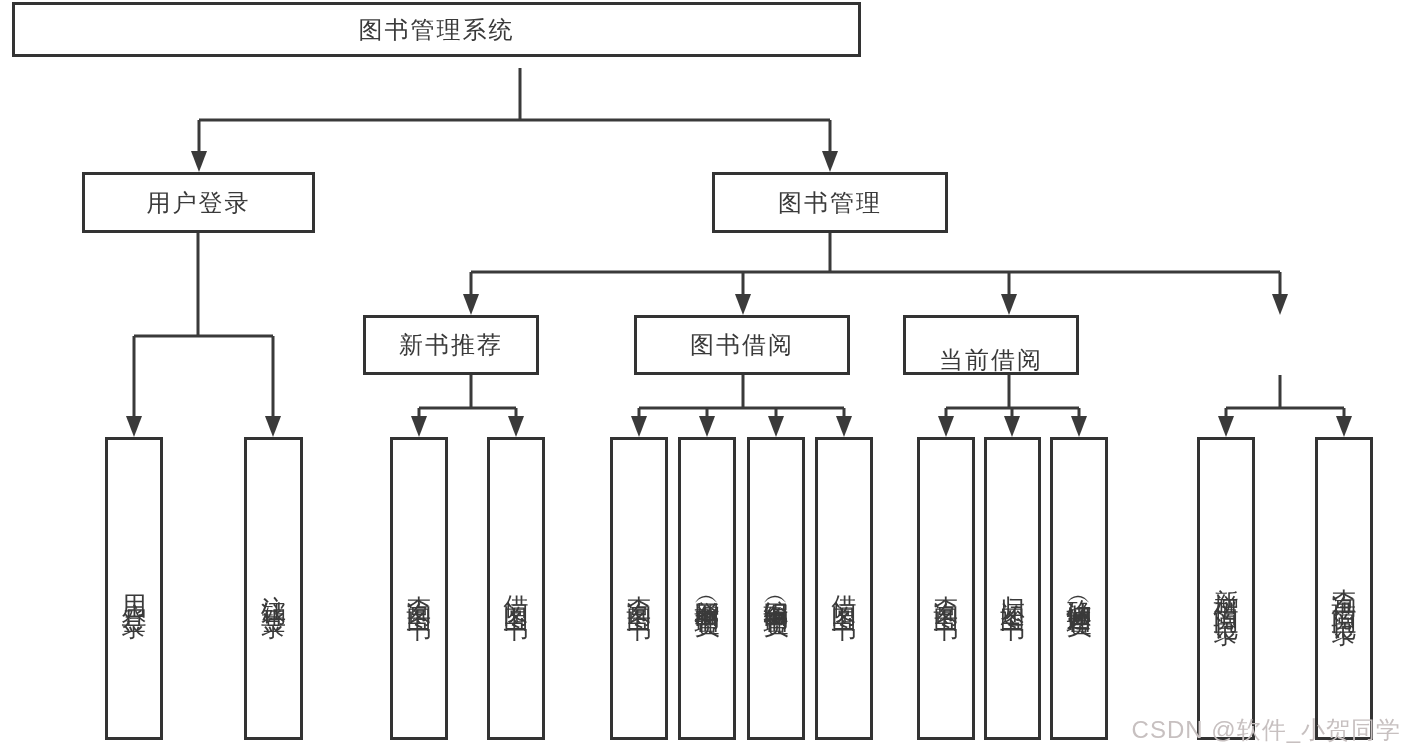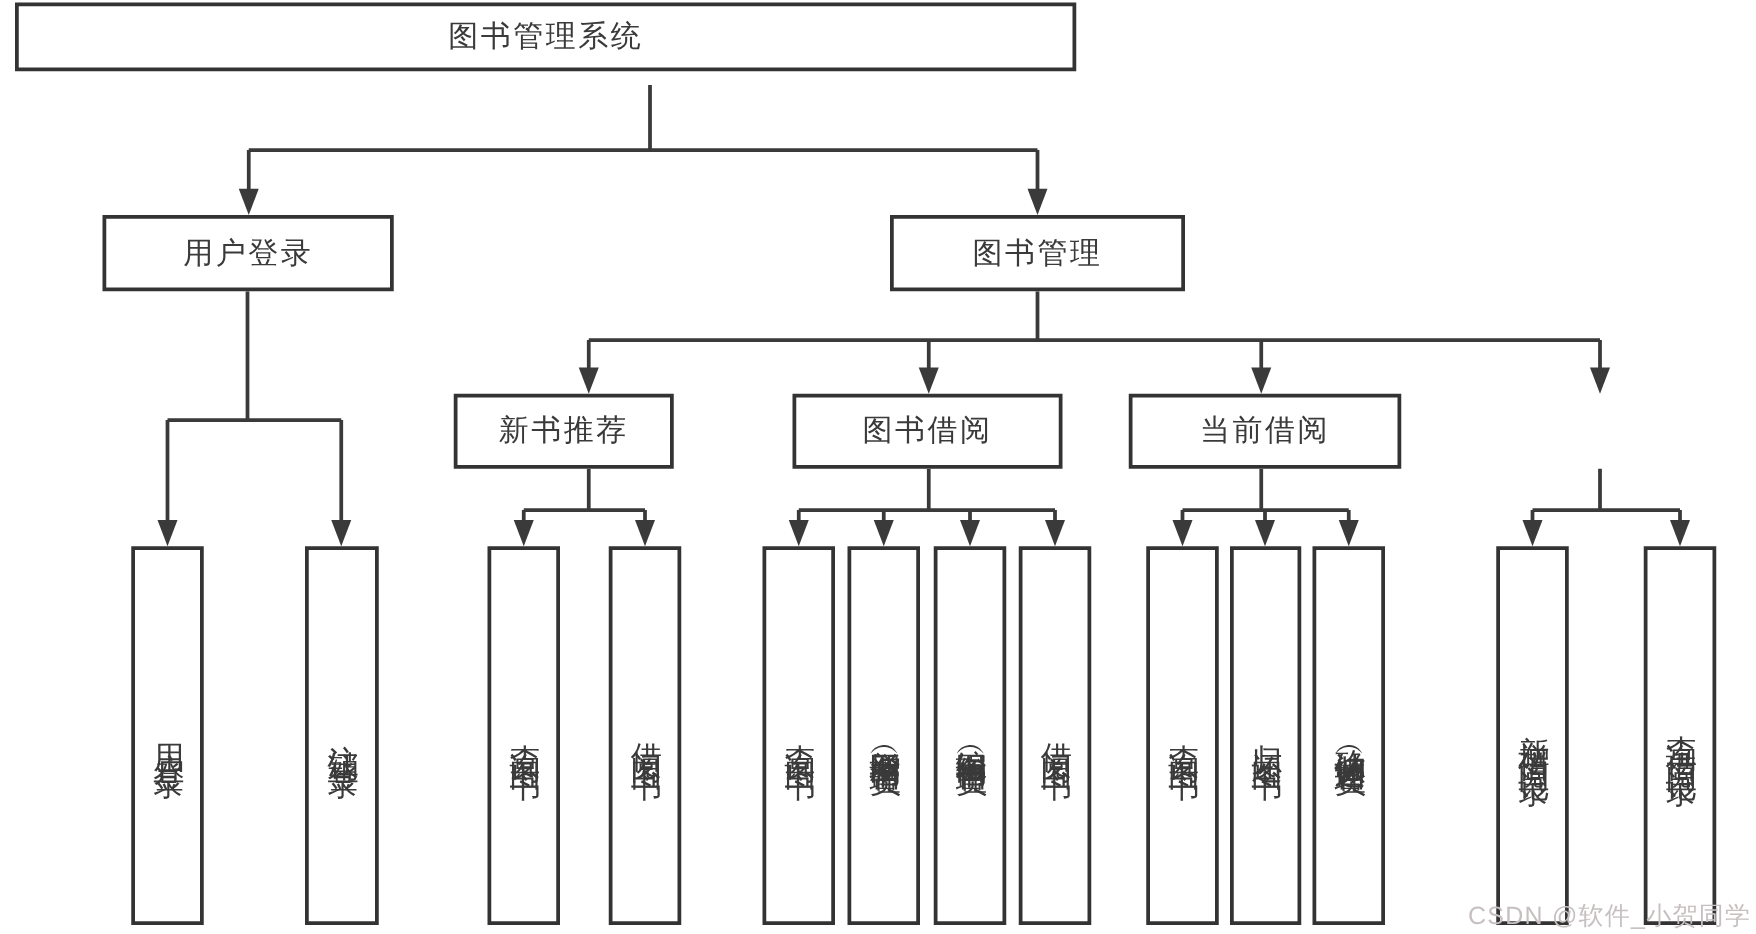--- a/index.html
+++ b/index.html
@@ -31,21 +31,21 @@
     text-orientation: mixed;
     font-size: 25px;
     line-height: 1;
     letter-spacing: 7px;
   }
   .v.long .label { letter-spacing: 2px; }
   .watermark {
     position: absolute;
     right: 4px;
     bottom: 1px;
-    font-size: 20px;
+    font-size: 24px;
     letter-spacing: 1px;
     color: #c7c0c0;
     z-index: 5;
     white-space: nowrap;
   }
 </style>
 </head>
 <body>
 
 <div class="canvas">
@@ -103,21 +103,21 @@
   <div class="box h" style="left:712px; top:172px; width:236px; height:61px;">
     <span class="label">图书管理</span>
   </div>
 
   <div class="box h" style="left:363px; top:315px; width:176px; height:60px;">
     <span class="label">新书推荐</span>
   </div>
   <div class="box h" style="left:634px; top:315px; width:216px; height:60px;">
     <span class="label">图书借阅</span>
   </div>
-  <div class="box h" style="left:903px; top:315px; width:218px; height:60px;">
+  <div class="box h" style="left:903px; top:315px; width:176px; height:60px;align-items:flex-end;">
     <span class="label">当前借阅</span>
   </div>
 
   <div class="box v" style="left:105px; top:437px; width:58px; height:303px;">
     <span class="label">用户登录</span>
   </div>
   <div class="box v" style="left:244px; top:437px; width:59px; height:303px;">
     <span class="label">注销登录</span>
   </div>
 

